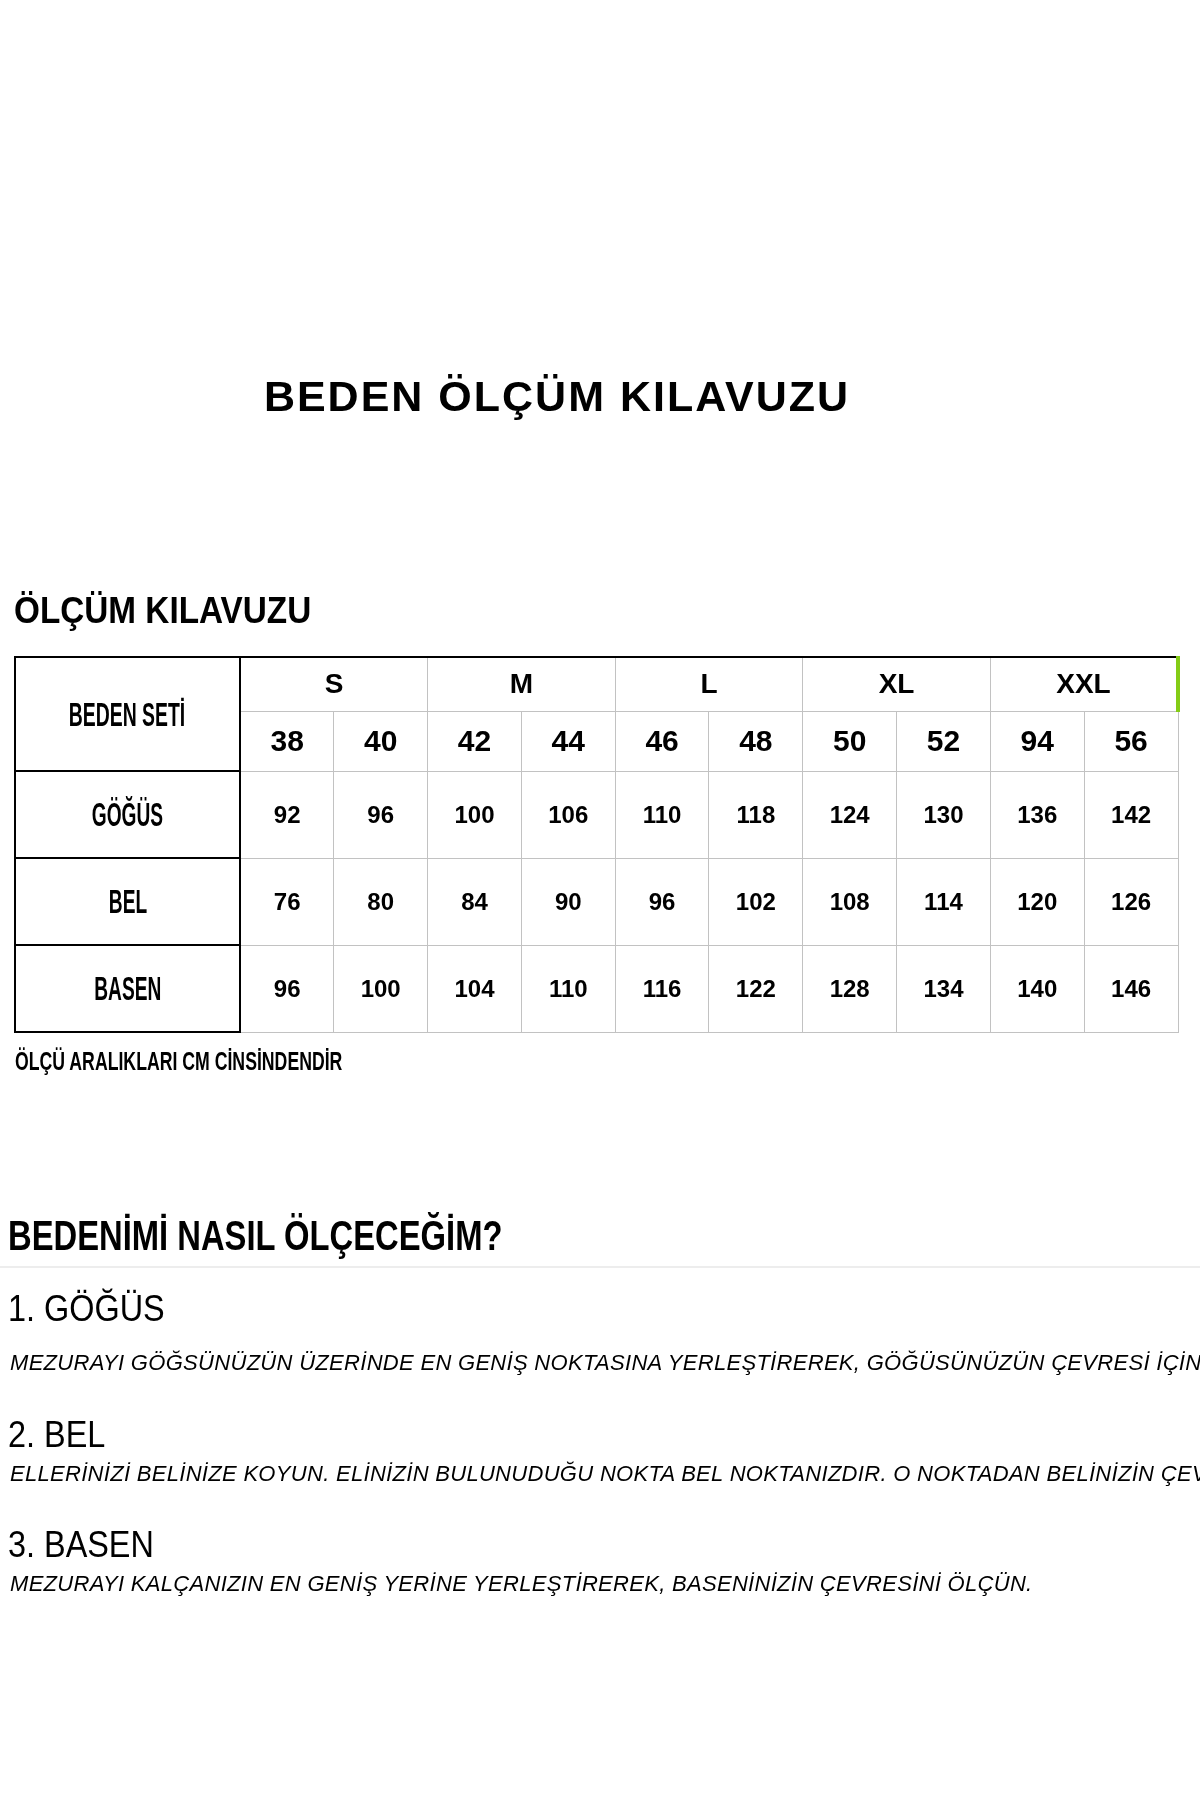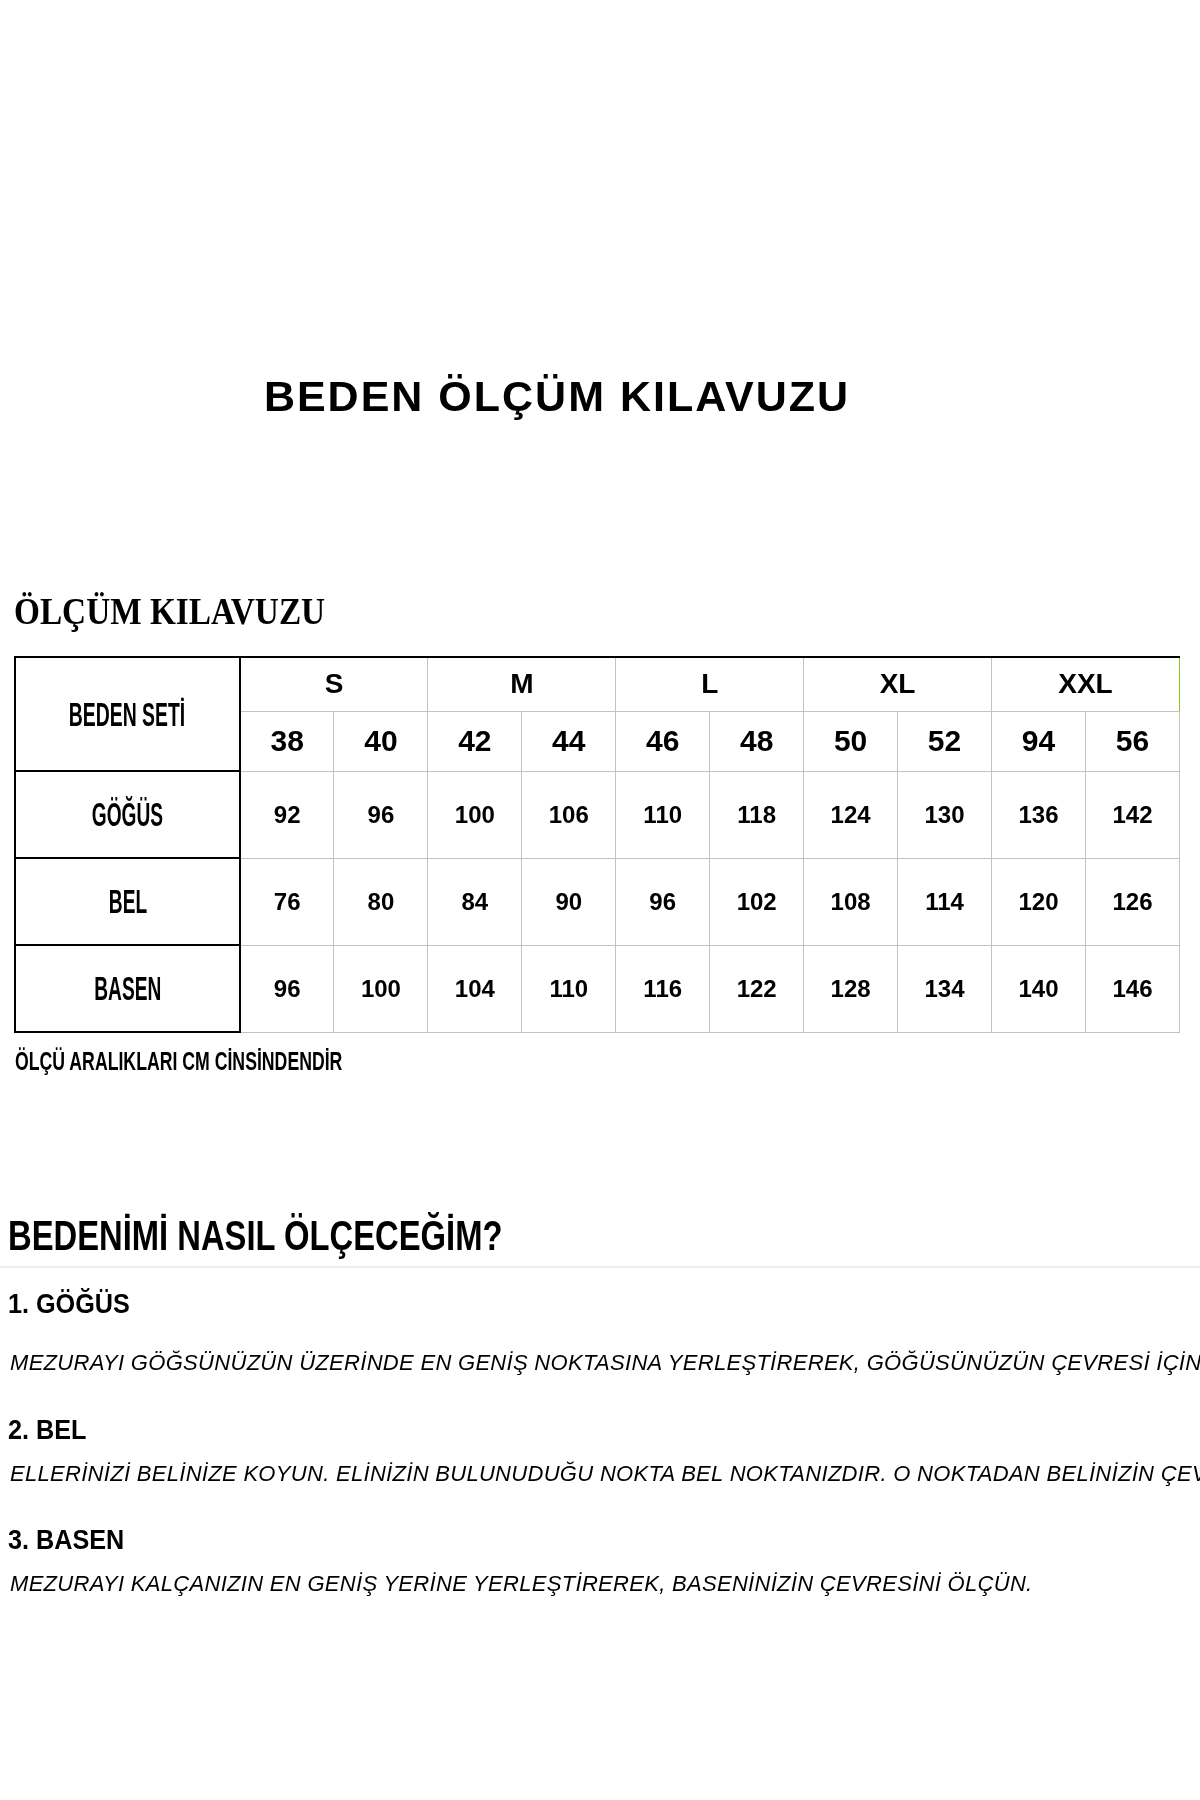--- a/index.html
+++ b/index.html
@@ -4,50 +4,50 @@
 <style>
   html,body{margin:0;padding:0;background:#ffffff;}
   body{width:1200px;height:1800px;font-family:"Liberation Sans",sans-serif;color:#000;}
   .page{position:relative;width:1200px;height:1800px;background:#fff;overflow:hidden;}
 
   
   .title-wrap{position:absolute;top:372px;left:0;width:1040px;text-align:center;margin-left:37px;}
   .page-title{font-size:43px;font-weight:bold;letter-spacing:2px;white-space:nowrap;}
 
   
-  .guide-heading{position:absolute;top:590px;left:14px;font-size:37px;font-weight:bold;white-space:nowrap;font-family:Liberation Serif, serif;}
+  .guide-heading{position:absolute;top:590px;left:14px;font-size:37px;font-weight:bold;white-space:nowrap;}
   .squeeze{display:inline-block;transform:scaleX(0.9);transform-origin:left center;white-space:nowrap;}
 
   
   .table-wrap{position:absolute;top:656px;left:14px;width:1166px;}
   table.size-table{width:100%;border-collapse:collapse;table-layout:fixed;}
   tr.r-letters{height:54px;}
   tr.r-nums{height:60px;}
   tr.r-data{height:87px;padding-left:41px;}
   td{vertical-align:middle;text-align:center;padding:0;}
   td.letter{font-size:28px;font-weight:bold;border-top:2px solid #000;border-left:1px solid #9a9a9a;border-bottom:1px solid #c2c2c2;border-right:1px solid #c2c2c2;}
-  td.letter:last-child{border-right:1px solid #84cc16;}
+  td.letter:last-child{border-right:4px solid #84cc16;}
   td.num{font-size:30px;font-weight:bold;border:1px solid #c2c2c2;}
   td.num.grp{border-left:1px solid #9a9a9a;}
   td.val{font-size:24px;font-weight:bold;border:1px solid #c2c2c2;}
   td.val.grp{border-left:1px solid #9a9a9a;}
   td.c1{border:2px solid #000;width:225px;}
   .cond{display:inline-block;transform:scaleX(0.58);transform-origin:center center;white-space:nowrap;font-size:33px;font-weight:bold;letter-spacing:0;}
   .cond-beden{font-size:34px;transform:scaleX(0.57);}
 
   
   .footnote{position:absolute;top:1046px;left:15px;font-size:26px;font-weight:bold;white-space:nowrap;}
   .footnote .fsqueeze{display:inline-block;transform:scaleX(0.68);transform-origin:left center;white-space:nowrap;}
 
   
   .howto-heading{position:absolute;top:1212px;left:8px;font-size:42px;font-weight:bold;white-space:nowrap;}
   .hsqueeze{display:inline-block;transform:scaleX(0.78);transform-origin:left center;white-space:nowrap;}
   .divider{position:absolute;top:1266px;left:0;width:1200px;height:2px;background:#ededed;}
 
-  .step-title{position:absolute;left:8px;font-size:28px;font-weight:bold;white-space:nowrap;}
+  .step-title{position:absolute;left:8px;font-size:36px;font-weight:normal;white-space:nowrap;}
   .step-title .ssqueeze{display:inline-block;transform:scaleX(0.9);transform-origin:left center;white-space:nowrap;}
   .step-text{position:absolute;left:10px;width:1185px;font-size:22px;font-style:italic;letter-spacing:0.3px;white-space:nowrap;}
   #step1-title{top:1288px;} #step1-text{top:1350px;}
   #step2-title{top:1414px;} #step2-text{top:1461px;}
   #step3-title{top:1524px;} #step3-text{top:1571px;}
 </style>
 </head>
 <body>
 
 <div class="page">

